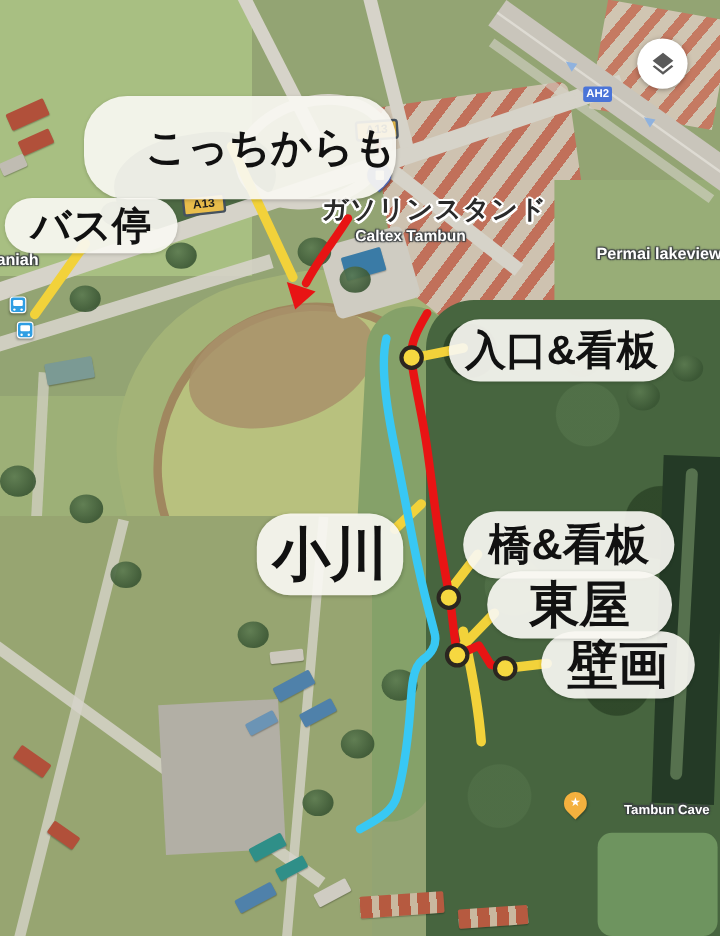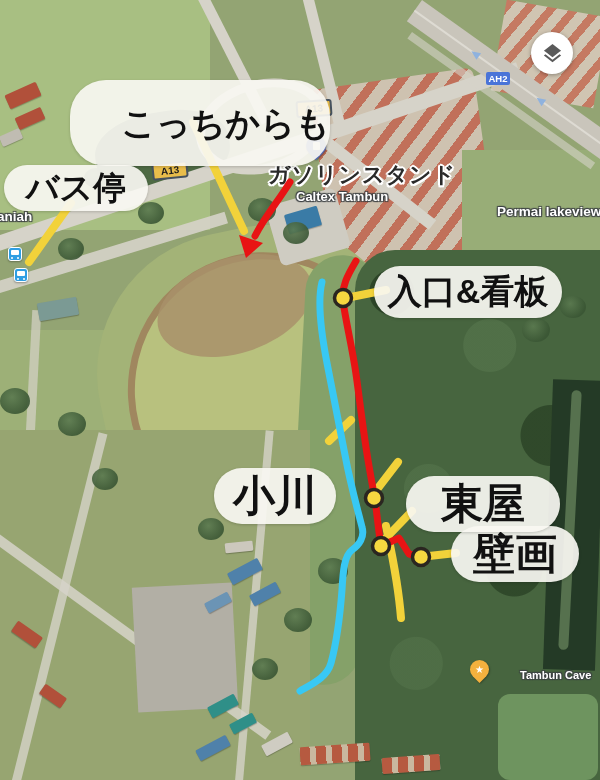--- a/index.html
+++ b/index.html
@@ -169,21 +169,22 @@
     <circle class="marker" cx="374" cy="498" r="8.5"></circle>
     <circle class="marker" cx="381" cy="546" r="8.5"></circle>
     <circle class="marker" cx="421" cy="557" r="8.5"></circle>
   </svg>
 
   <div class="bubble" style="left:70px;top:36px;width:244px;height:86px;border-radius:36px;flex-direction:column;align-items:flex-end;padding-left:16px;font-size:34px;line-height:41px;margin-top:44px;">
     <span>こっちからも</span>
   </div>
   <div class="bubble" style="left:374px;top:266px;width:188px;height:52px;border-radius:26px;font-size:34px;">入口&amp;看板</div>
   <div class="bubble" style="left:4px;top:165px;width:144px;height:46px;border-radius:23px;font-size:33px;">バス停</div>
-  <div class="bubble" style="left:214px;top:428px;width:122px;height:56px;border-radius:28px;font-size:42px;margin-top:40px;">小川</div>
+  <div class="bubble" style="left:214px;top:428px;width:122px;height:68px;border-radius:28px;font-size:48px;">小川</div>
+  <div class="bubble" style="left:386px;top:426px;width:176px;height:56px;border-radius:28px;font-size:36px;">橋&amp;看板</div>
   <div class="bubble" style="left:451px;top:526px;width:128px;height:56px;border-radius:28px;font-size:42px;">壁画</div>
   <div class="bubble" style="left:406px;top:476px;width:154px;height:56px;border-radius:28px;font-size:42px;">東屋</div>
 
   <div class="layers-btn">
     <svg width="23" height="23" viewBox="0 0 24 24">
       <path fill="#5a5a5a" d="M11.99 18.54l-7.37-5.73L3 14.07l9 7 9-7-1.63-1.27-7.38 5.74zM12 16l7.36-5.73L21 9l-9-7-9 7 1.63 1.27L12 16z"></path>
     </svg>
   </div>
 
 </div>

